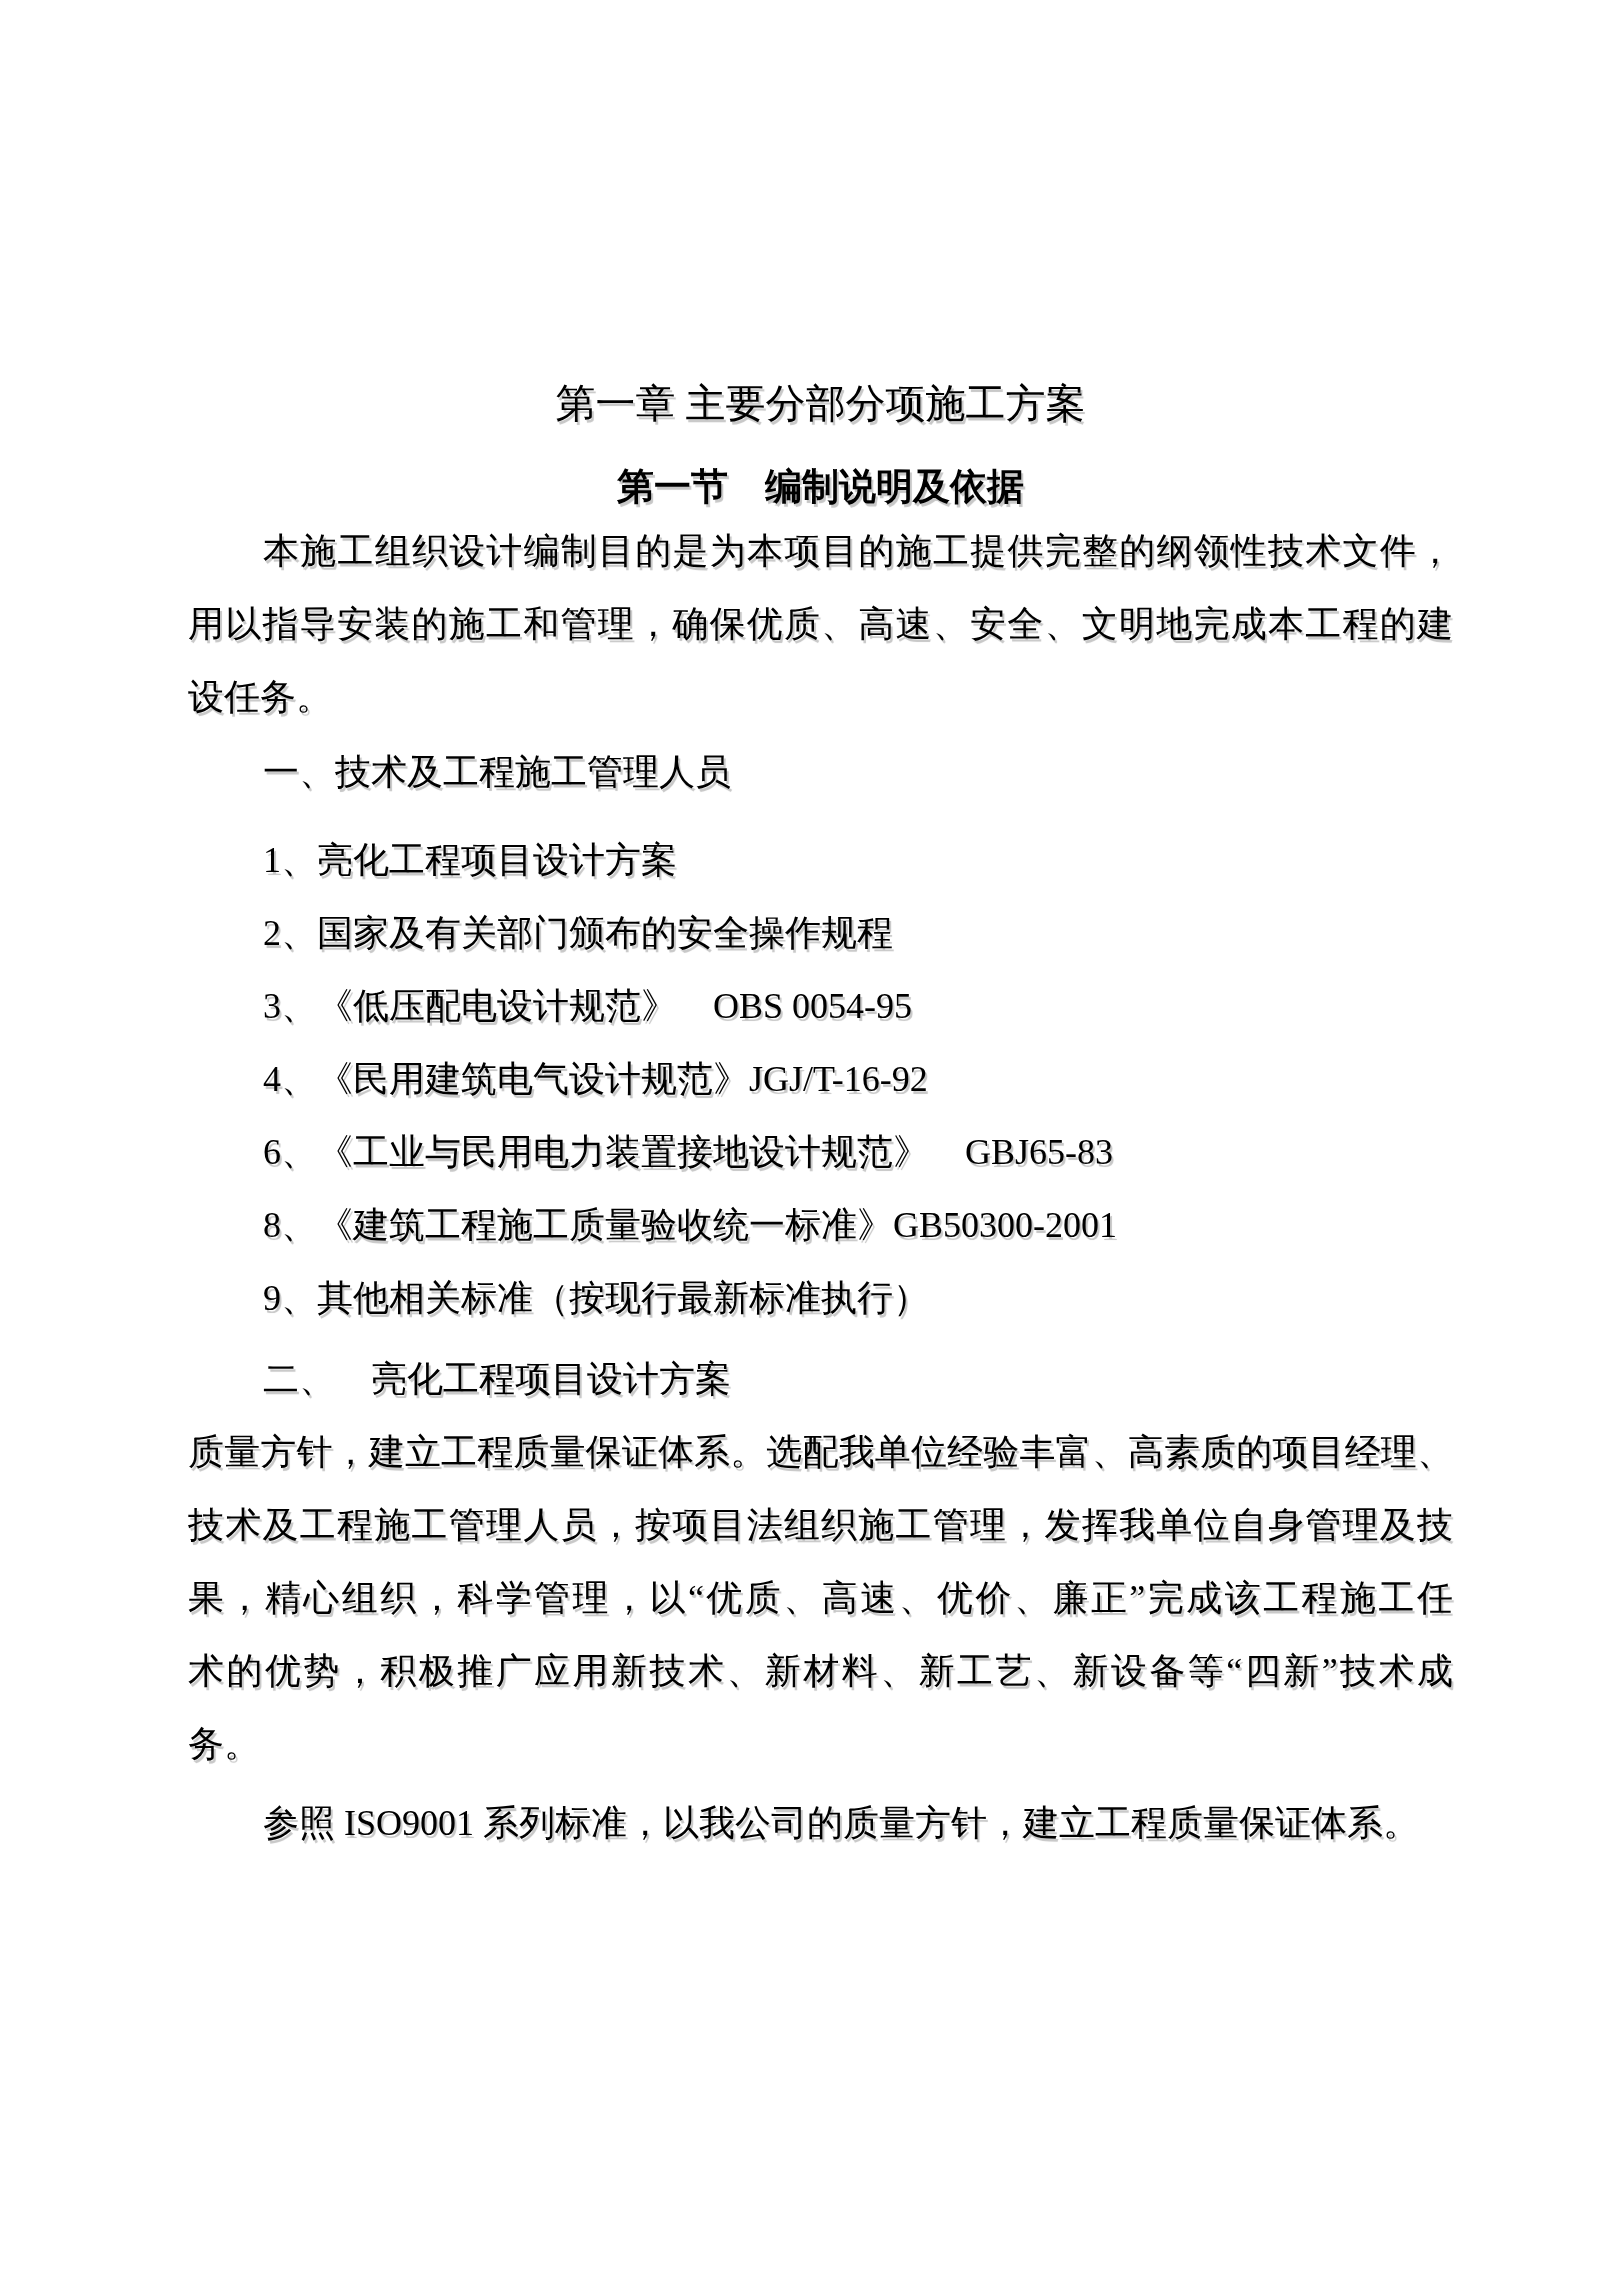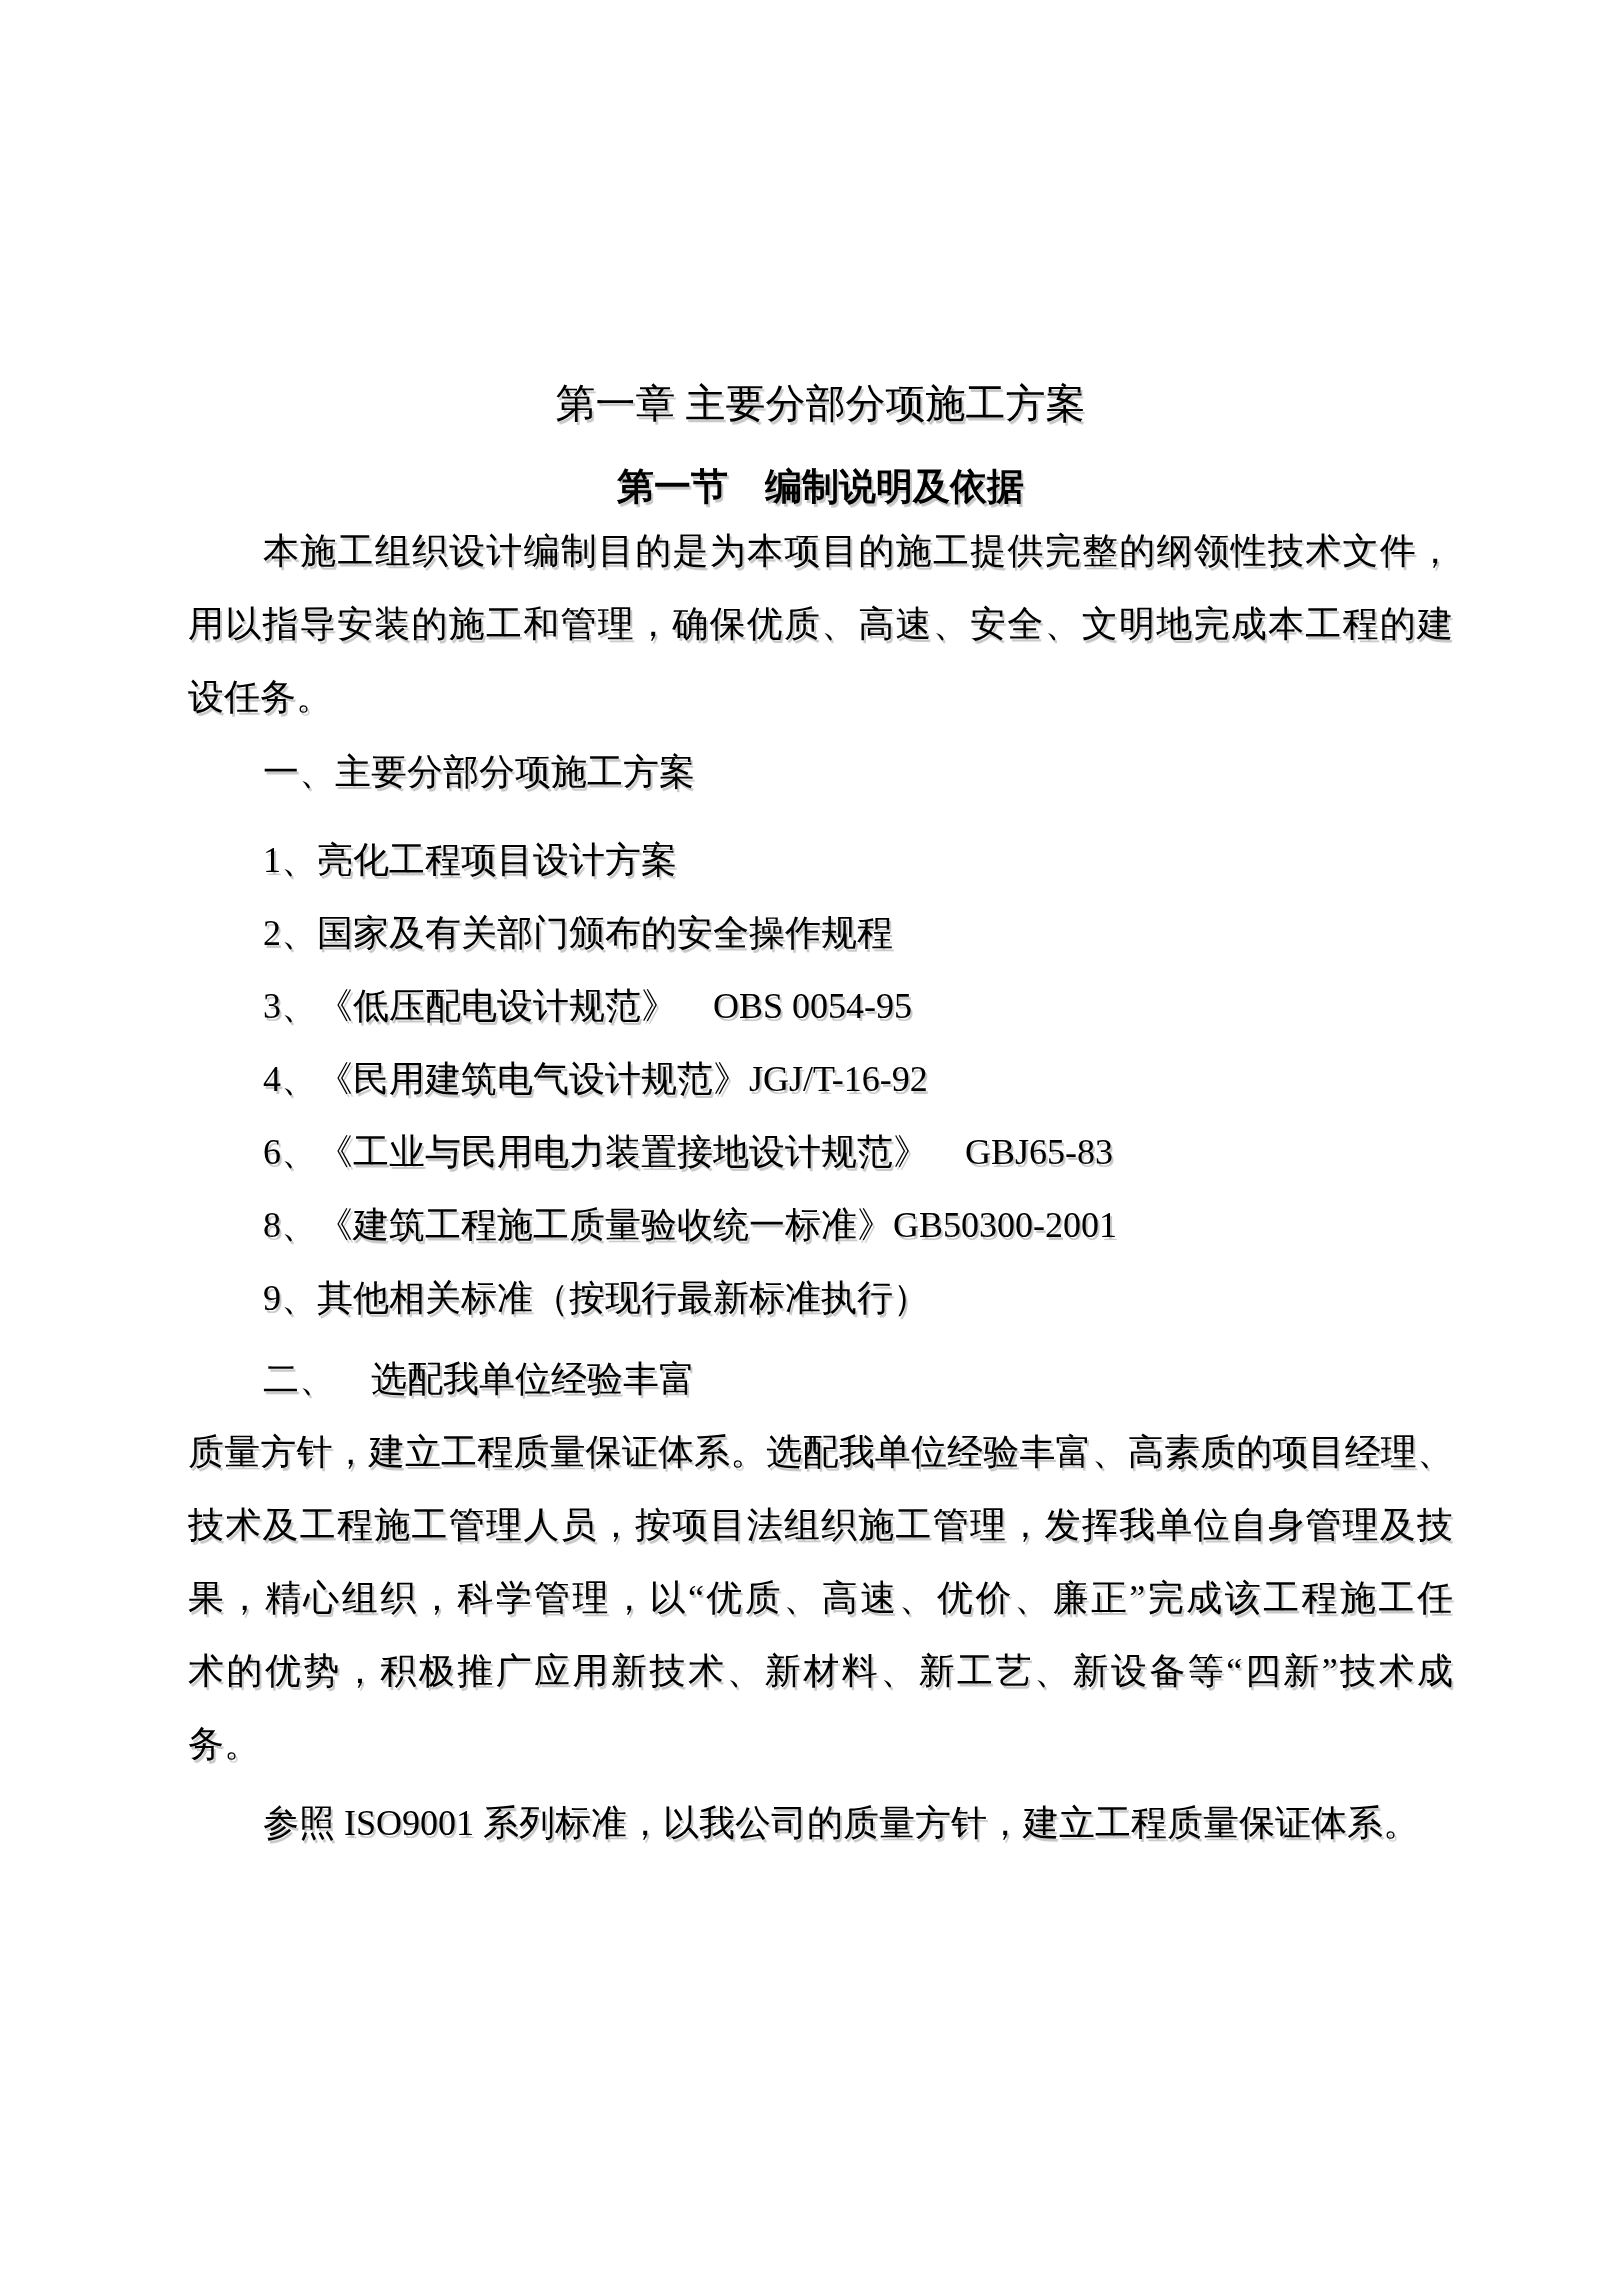--- a/index.html
+++ b/index.html
@@ -64,33 +64,33 @@
   <h1 class="chapter-heading">第一章 主要分部分项施工方案</h1>
 
   <h2 class="section-heading">第一节　编制说明及依据</h2>
 
   <div class="para" id="intro">
     <div class="line fill ind">本施工组织设计编制目的是为本项目的施工提供完整的纲领性技术文件，</div>
     <div class="line fill">用以指导安装的施工和管理，确保优质、高速、安全、文明地完成本工程的建</div>
     <div class="line">设任务。</div>
   </div>
 
-  <div class="line ind" id="basis-heading">一、主要分部分项施工方案</div>
+  <div class="line ind" id="basis-heading">一、技术及工程施工管理人员</div>
 
   <div id="basis-list">
     <div class="line ind">1、亮化工程项目设计方案</div>
     <div class="line ind">2、国家及有关部门颁布的安全操作规程</div>
     <div class="line ind">3、《低压配电设计规范》　OBS 0054-95</div>
     <div class="line ind">4、《民用建筑电气设计规范》JGJ/T-16-92</div>
     <div class="line ind">6、《工业与民用电力装置接地设计规范》　GBJ65-83</div>
     <div class="line ind">8、《建筑工程施工质量验收统一标准》GB50300-2001</div>
     <div class="line ind">9、其他相关标准（按现行最新标准执行）</div>
   </div>
 
-  <div class="line ind" id="guideline-heading">二、　选配我单位经验丰富</div>
+  <div class="line ind" id="guideline-heading">二、　亮化工程项目设计方案</div>
 
   <div class="para" id="guideline-para">
     <div class="line fill">质量方针，建立工程质量保证体系。选配我单位经验丰富、高素质的项目经理、</div>
     <div class="line fill">技术及工程施工管理人员，按项目法组织施工管理，发挥我单位自身管理及技</div>
     <div class="line fill">果，精心组织，科学管理，以“优质、高速、优价、廉正”完成该工程施工任</div>
     <div class="line fill">术的优势，积极推广应用新技术、新材料、新工艺、新设备等“四新”技术成</div>
     <div class="line">务。</div>
   </div>
 
   <div class="line ind" id="closing">参照 ISO9001 系列标准，以我公司的质量方针，建立工程质量保证体系。</div>

